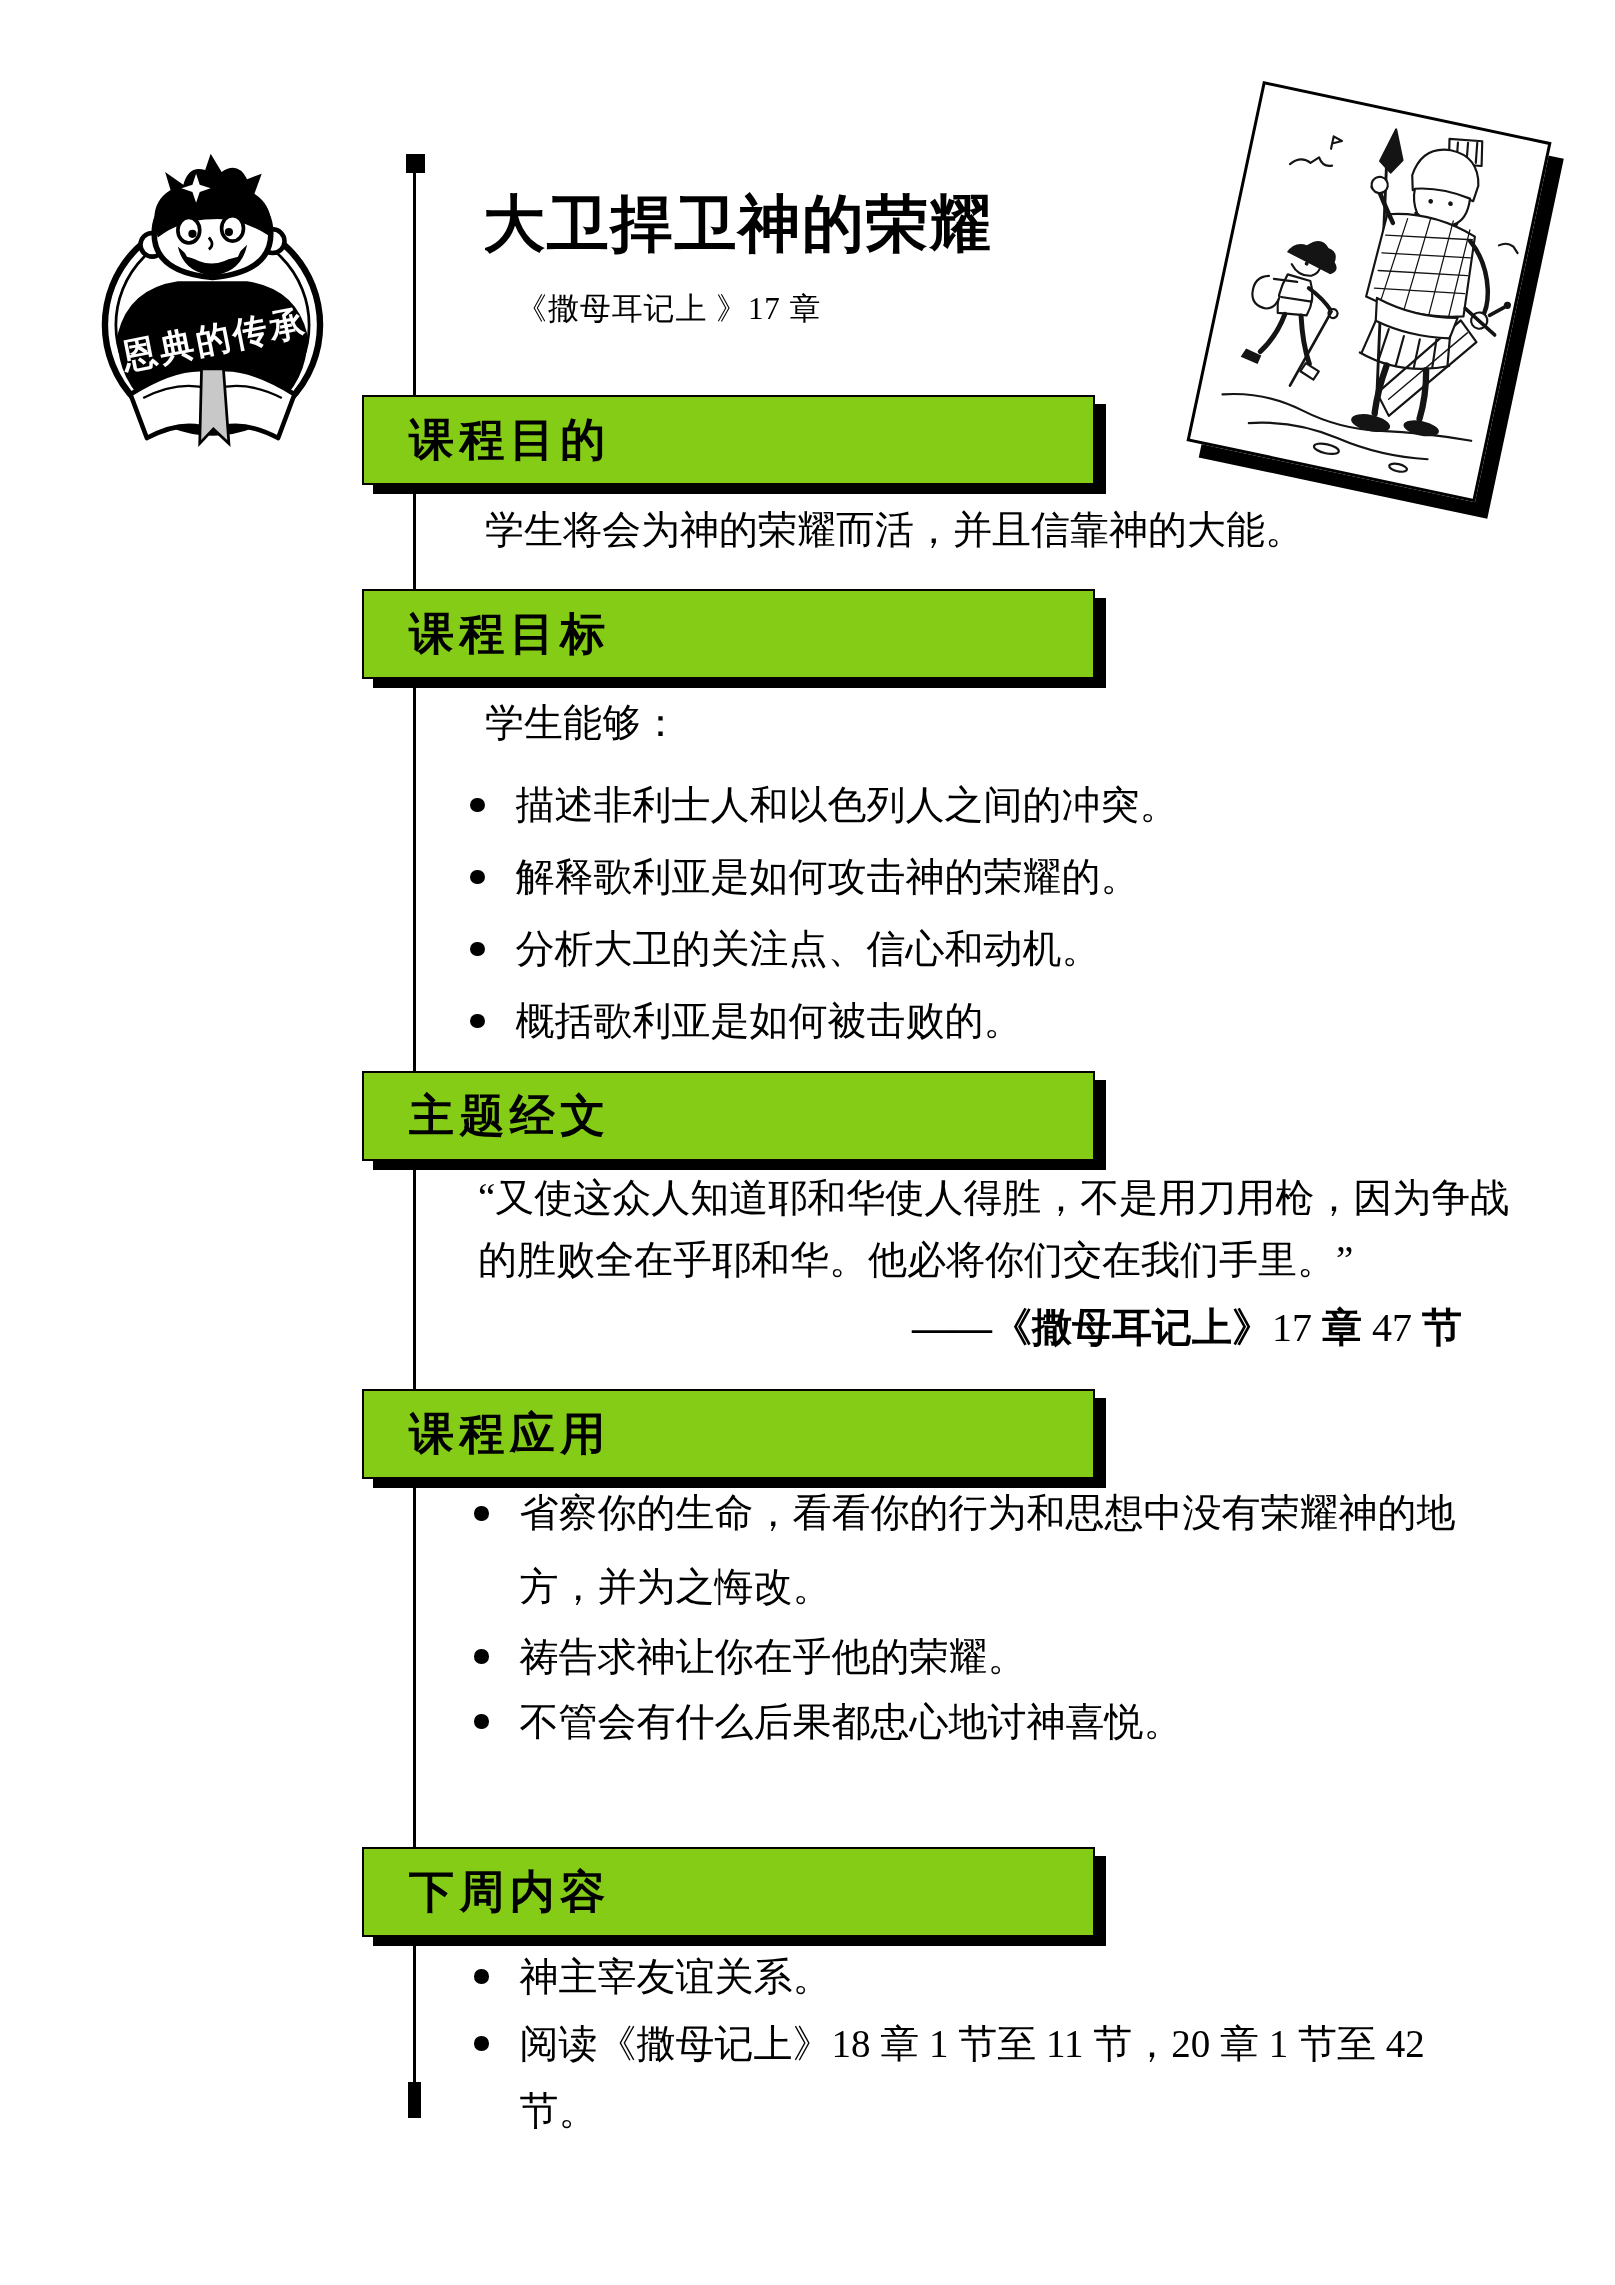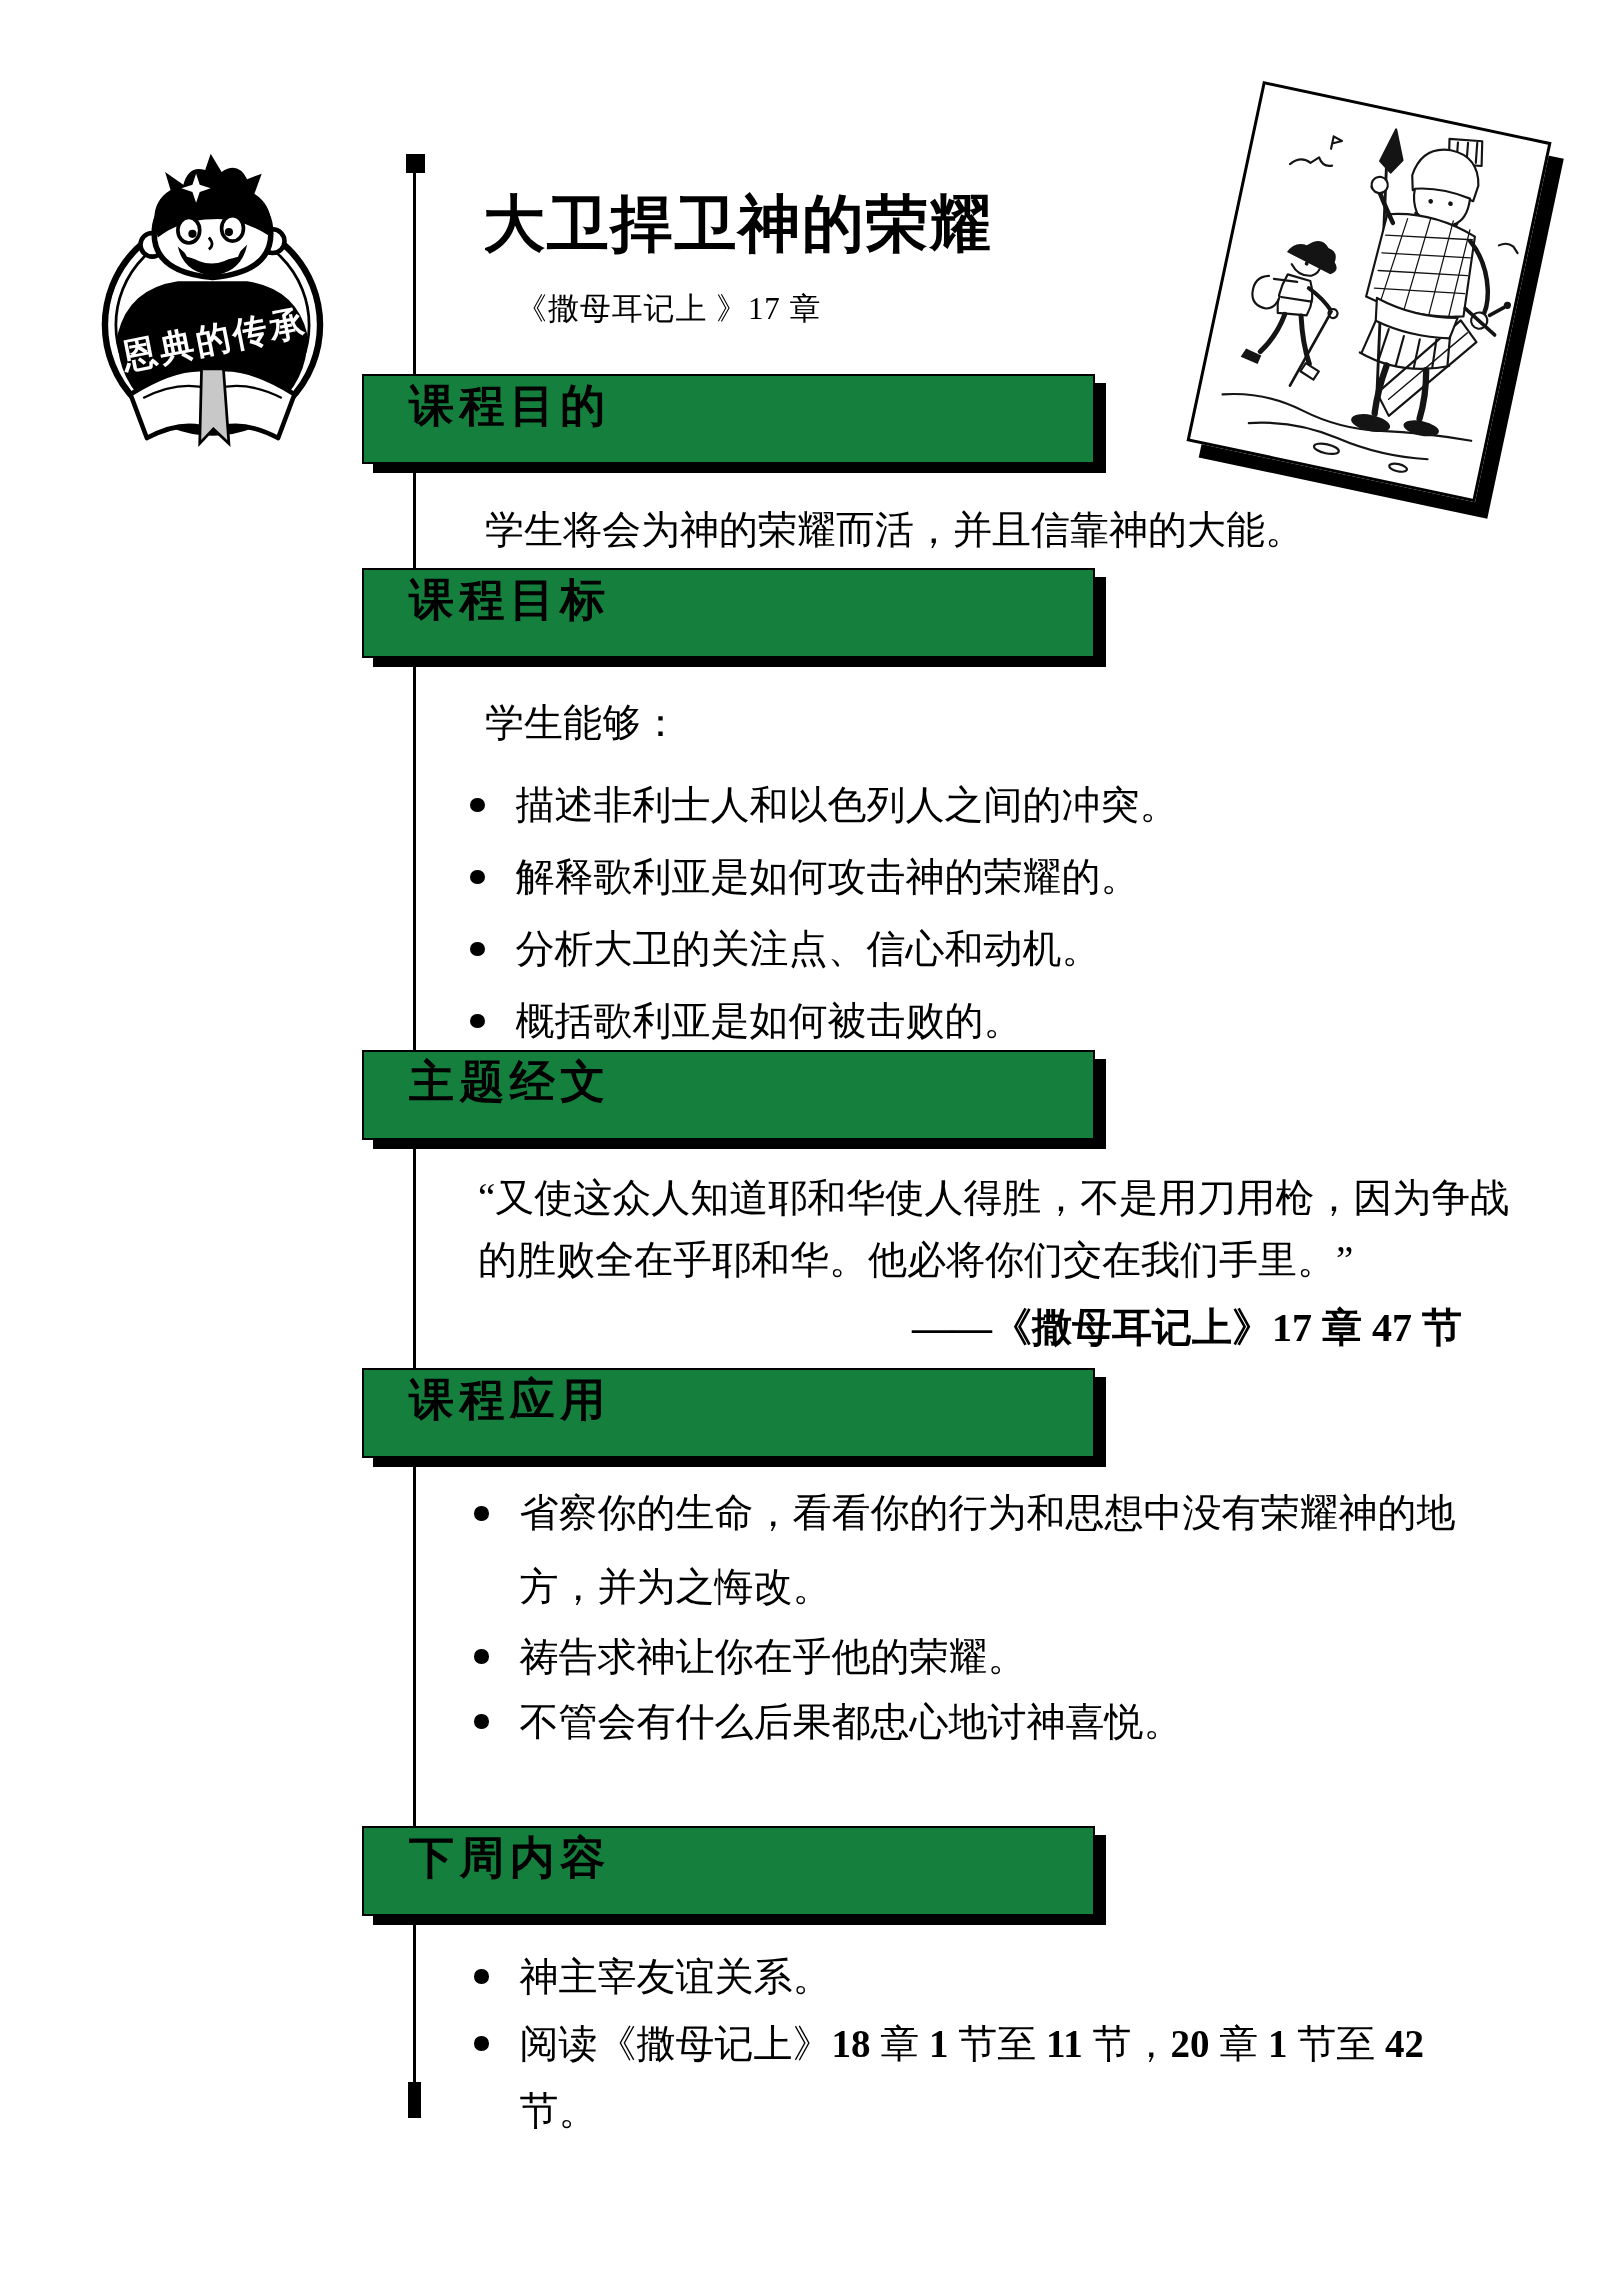--- a/index.html
+++ b/index.html
@@ -35,25 +35,26 @@
     position:absolute;left:96px;top:18px;width:289px;height:362px;
     background:#fff;border:3.6px solid #000;
     box-shadow:15.4px 13.6px 0 #000;
     transform:rotate(12deg);transform-origin:0 0;
   }
   .illu-card svg{width:100%;height:100%;display:block;}
 
   
   .hdr-box{
     position:absolute;left:362px;width:733px;height:90px;
-    background:#15803d;border:2.7px solid #000;
+    background:#84cc16;border:2.7px solid #000;
     box-shadow:11px 9px 0 #000;
     box-sizing:border-box;
-    display:flex;align-items:flex-start;
+    display:flex;align-items:center;
     z-index:5;
+    margin-top:21px;
   }
   .hdr-box .hdr-label{
     padding-left:45px;
     font-size:45px;font-weight:bold;letter-spacing:5.4px;
     white-space:nowrap;
   }
   #box-purpose{top:374px;}
   #box-objectives{top:568px;}
   #box-scripture{top:1050px;}
   #box-application{top:1368px;}
@@ -82,21 +83,21 @@
   #next-week-list{left:474px;top:1943px;}
   #next-week-list .lines{line-height:67px;}
   #next-week-list .bullet-dot{margin-top:26px;}
 
   .quote{position:absolute;left:478px;top:1167px;font-size:39px;line-height:62px;z-index:4;white-space:nowrap;}
   .attribution{
     position:absolute;left:465px;top:1300px;width:997px;
     font-size:40px;font-weight:bold;text-align:right;z-index:4;white-space:nowrap;
   }
   .line-block{display:block;}
-  b{font-weight:bold;margin-top:20px;}
+  b{font-weight:normal;margin-top:20px;}
 </style>
 </head>
 <body>
 
 <div class="page">
 
   <div class="rail-square"></div>
   <div class="rail-line"></div>
   <div class="rail-cap"></div>
 

